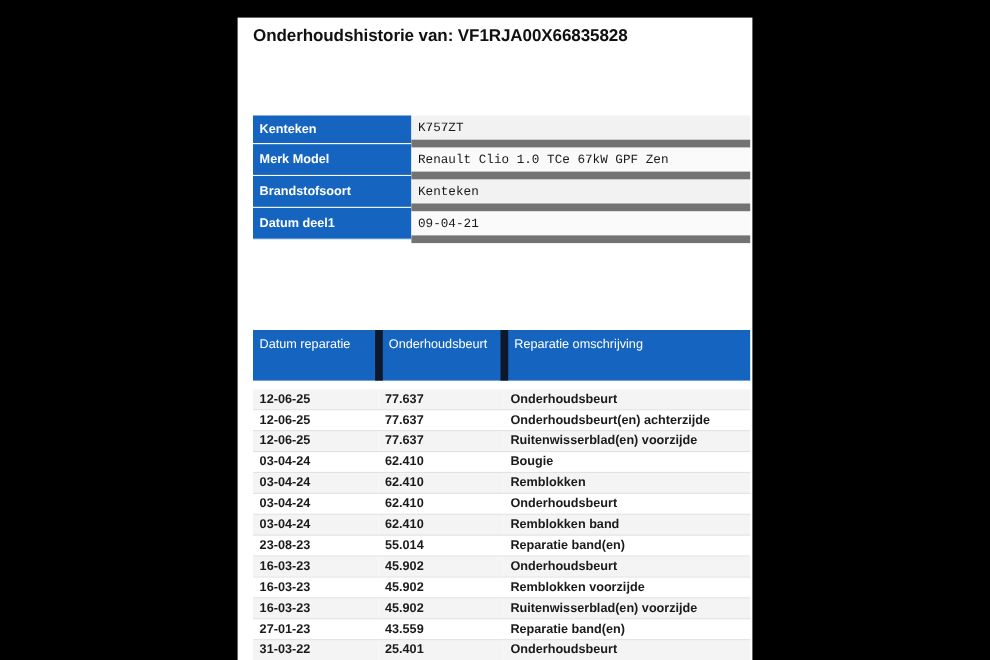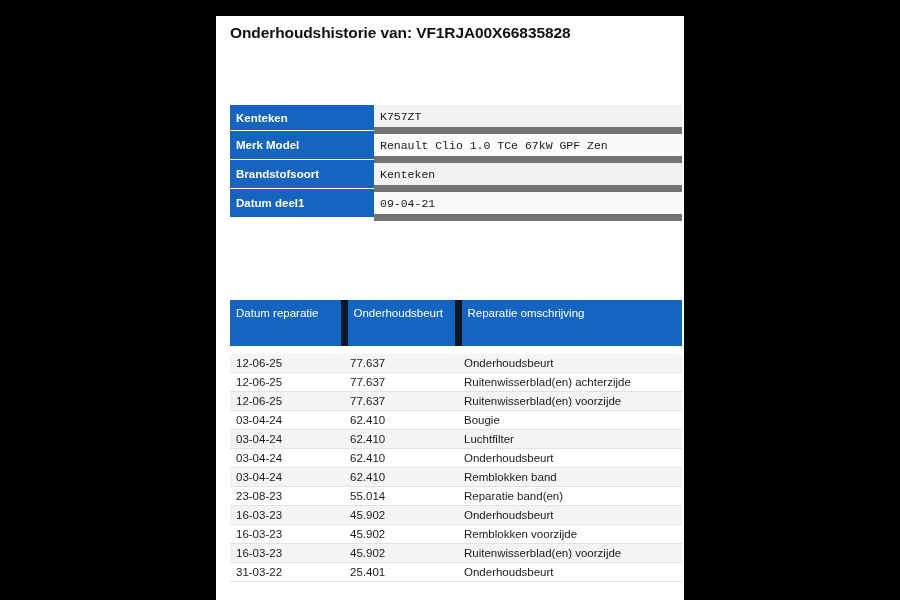--- a/index.html
+++ b/index.html
@@ -89,20 +89,21 @@
   .hist-table thead th:last-child { border-right: none; }
   .hist-table tbody td {
     height: 18px;
     padding: 0 0 0 6px;
     vertical-align: middle;
     color: #1a1a1a;
     border-bottom: 1px solid #e2e2e2;
     background: #ffffff;
     white-space: nowrap;
     overflow: hidden;
+    font-weight: bold;
   }
   .hist-table tbody tr:nth-child(even) td {
     background: #f4f4f4;
   }
   .spacer-row td {
     height: 8px !important;
     border-bottom: none !important;
     background: #ffffff !important;
   }
 </style>
@@ -160,36 +161,36 @@
           <td></td>
         </tr>
       <tr>
         <td>12-06-25</td>
         <td>77.637</td>
         <td>Onderhoudsbeurt</td>
       </tr>
       <tr>
         <td>12-06-25</td>
         <td>77.637</td>
-        <td>Ruitenwisserblad(en) achterzijde</td>
+        <td>Onderhoudsbeurt(en) achterzijde</td>
       </tr>
       <tr>
         <td>12-06-25</td>
         <td>77.637</td>
         <td>Ruitenwisserblad(en) voorzijde</td>
       </tr>
       <tr>
         <td>03-04-24</td>
         <td>62.410</td>
         <td>Bougie</td>
       </tr>
       <tr>
         <td>03-04-24</td>
         <td>62.410</td>
-        <td>Luchtfilter</td>
+        <td>Remblokken</td>
       </tr>
       <tr>
         <td>03-04-24</td>
         <td>62.410</td>
         <td>Onderhoudsbeurt</td>
       </tr>
       <tr>
         <td>03-04-24</td>
         <td>62.410</td>
         <td>Remblokken band</td>
@@ -208,20 +209,25 @@
         <td>16-03-23</td>
         <td>45.902</td>
         <td>Remblokken voorzijde</td>
       </tr>
       <tr>
         <td>16-03-23</td>
         <td>45.902</td>
         <td>Ruitenwisserblad(en) voorzijde</td>
       </tr>
       <tr>
+        <td>27-01-23</td>
+        <td>43.559</td>
+        <td>Reparatie band(en)</td>
+      </tr>
+      <tr>
         <td>31-03-22</td>
         <td>25.401</td>
         <td>Onderhoudsbeurt</td>
       </tr>
     </tbody>
   </table>
 
 </div>
 
 </body></html>

